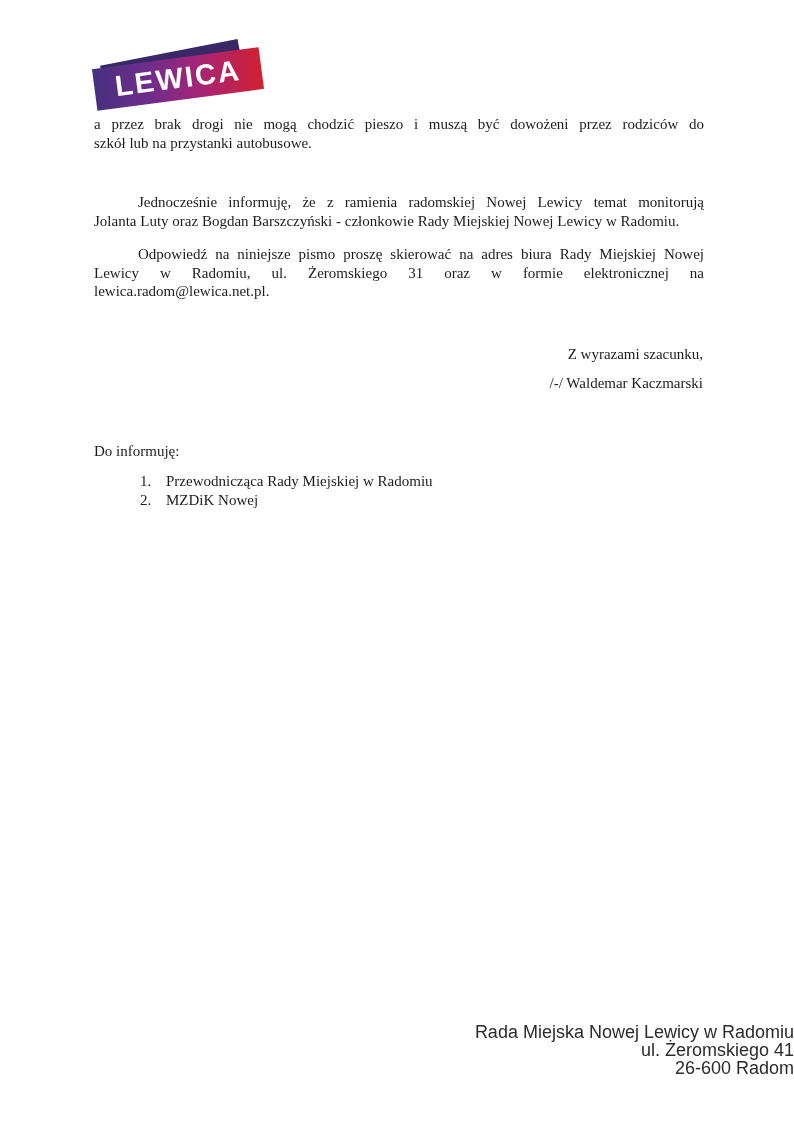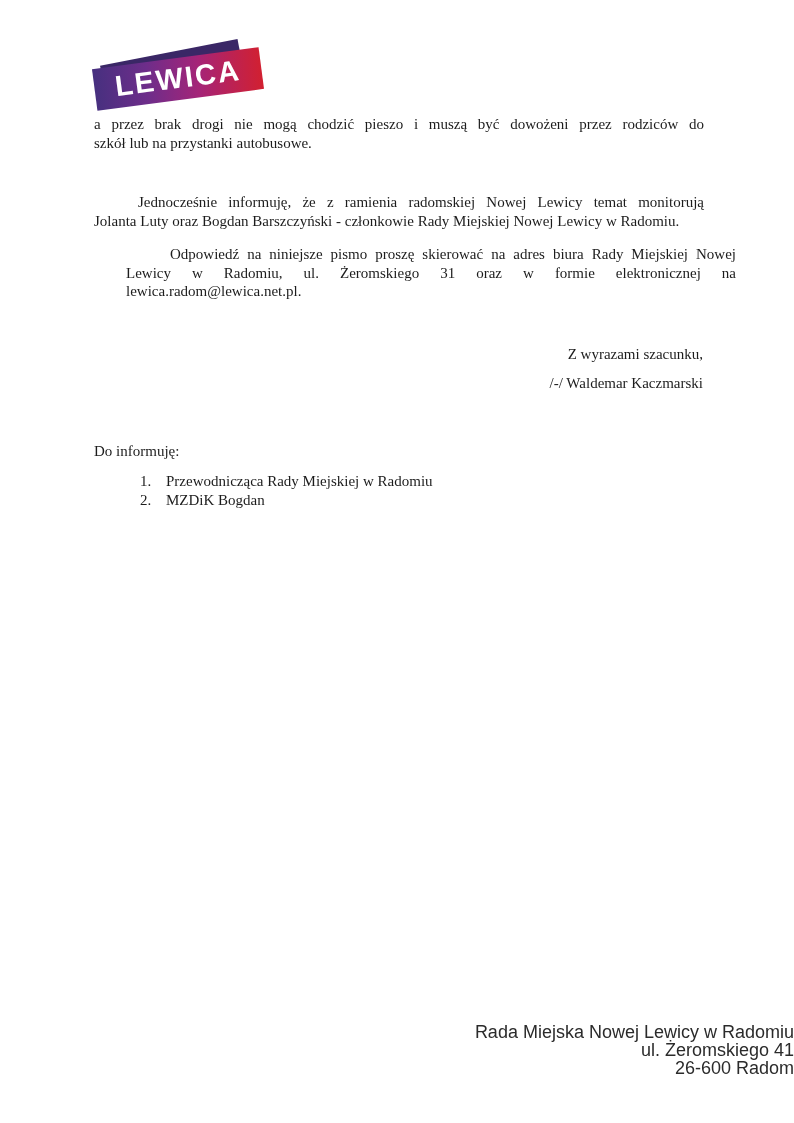--- a/index.html
+++ b/index.html
@@ -32,21 +32,21 @@
   }
 
   
   .para{position:absolute;left:94px;width:610px;font-size:15px;line-height:18.5px;}
   .jline{text-align:justify;text-align-last:justify;}
   .lline{text-align:left;}
   .indent{padding-left:44px;}
 
   #p1{top:115px;}
   #p2{top:193px;}
-  #p3{top:245px;margin-left:32px;}
+  #p3{top:245px;}
 
   
   .sig{position:absolute;right:91px;top:345px;text-align:right;font-size:15px;line-height:19px;margin-left:45px;}
   .sig .sig-name{margin-top:10px;}
 
   
   .cc-heading{position:absolute;left:94px;top:442px;font-size:15px;line-height:19px;}
   .cc-list{position:absolute;left:140px;top:472px;font-size:15px;line-height:19px;}
   .cc-row{display:flex;}
   .cc-num{width:26px;flex:0 0 26px;}
@@ -94,21 +94,21 @@
 
   <div class="cc-heading">Do informuję:</div>
 
   <div class="cc-list">
     <div class="cc-row">
       <span class="cc-num">1.</span>
       <span class="cc-label">Przewodnicząca Rady  Miejskiej w  Radomiu</span>
     </div>
     <div class="cc-row">
       <span class="cc-num">2.</span>
-      <span class="cc-label">MZDiK  Bogdan</span>
+      <span class="cc-label">MZDiK  Nowej</span>
     </div>
   </div>
 
   <div class="footer">
     <div>Rada Miejska Nowej Lewicy w Radomiu</div>
     <div>ul. Żeromskiego 41</div>
     <div>26-600 Radom</div>
   </div>
 
 </div>

